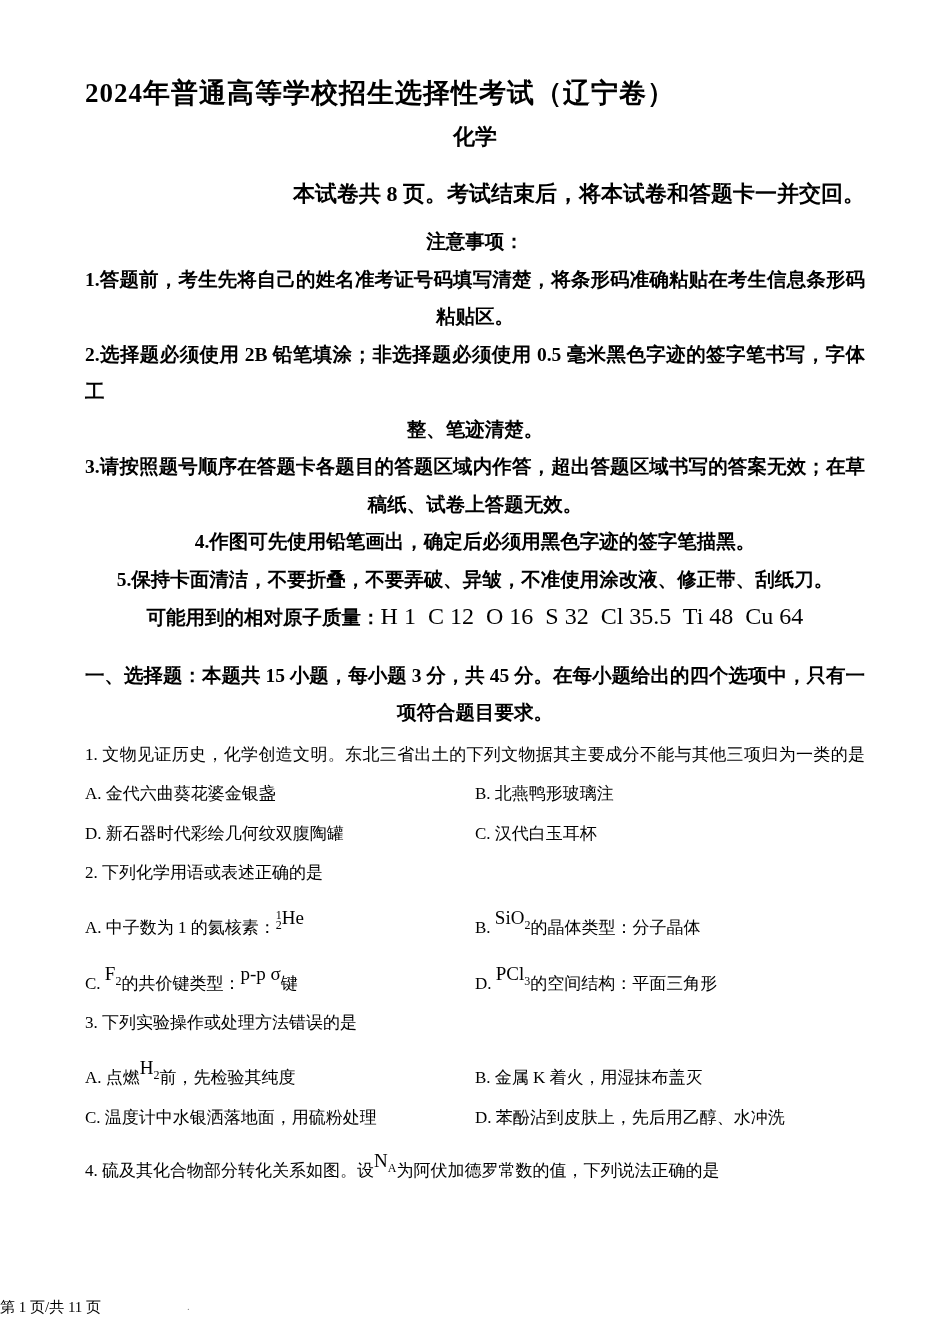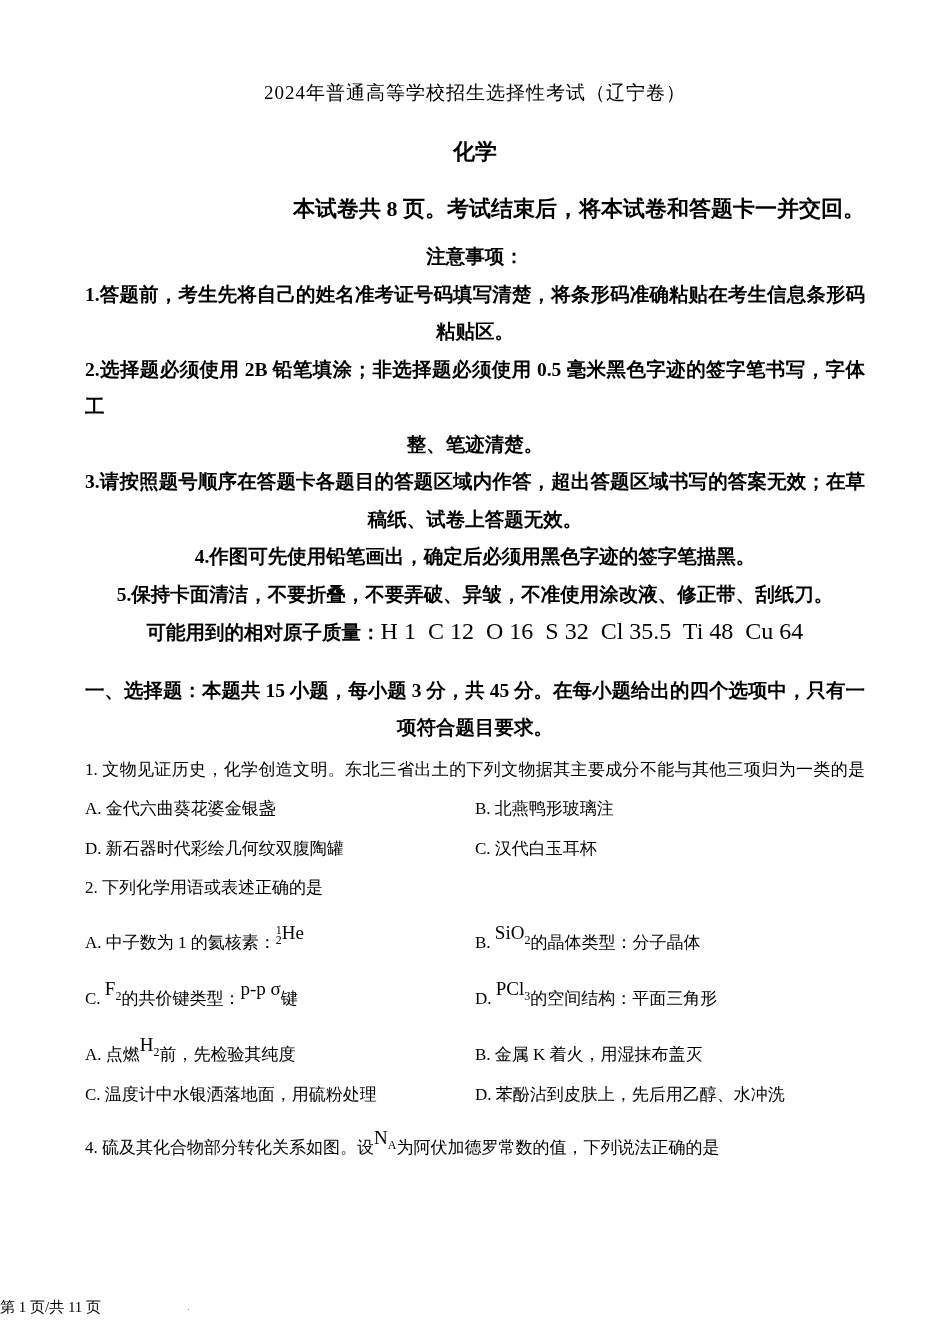--- a/index.html
+++ b/index.html
@@ -9,31 +9,30 @@
     height: 1344px;
     margin: 0 auto;
     background: #ffffff;
     color: #000;
     font-family: "Liberation Serif", "DejaVu Serif", serif;
     box-sizing: border-box;
     padding: 78px 85px 0 85px;
     overflow: hidden;
   }
   .title {
-    text-align: center;
-    font-size: 19px;
-    font-weight: normal;
+    font-size: 27px;
+    font-weight: bold;
     line-height: 30px;
     letter-spacing: 1px;
   }
   .subject {
     text-align: center;
     font-size: 22px;
     font-weight: bold;
-    margin-top: 30px;
+    margin-top: 15px;
     line-height: 28px;
   }
   .return-notice {
     text-align: right;
     font-size: 22px;
     font-weight: bold;
     margin-top: 30px;
     line-height: 26px;
   }
   .notice {
@@ -160,20 +159,21 @@
     </div>
     <div class="opt-row tall">
       <div>
         <span>C. </span><span class="fml"><span>F</span><sub>2</sub></span><span>的共价键类型：</span><span class="fml">p-p σ</span><span>键</span>
       </div>
       <div>
         <span>D. </span><span class="fml"><span>PCl</span><sub>3</sub></span><span>的空间结构：平面三角形</span>
       </div>
     </div>
 
+    <div class="qstem">3. 下列实验操作或处理方法错误的是</div>
     <div class="opt-row tall">
       <div>
         <span>A. 点燃</span><span class="fml"><span>H</span><sub>2</sub></span><span>前，先检验其纯度</span>
       </div>
       <div>B. 金属 K 着火，用湿抹布盖灭</div>
     </div>
     <div class="opt-row">
       <div>C. 温度计中水银洒落地面，用硫粉处理</div>
       <div>D. 苯酚沾到皮肤上，先后用乙醇、水冲洗</div>
     </div>

